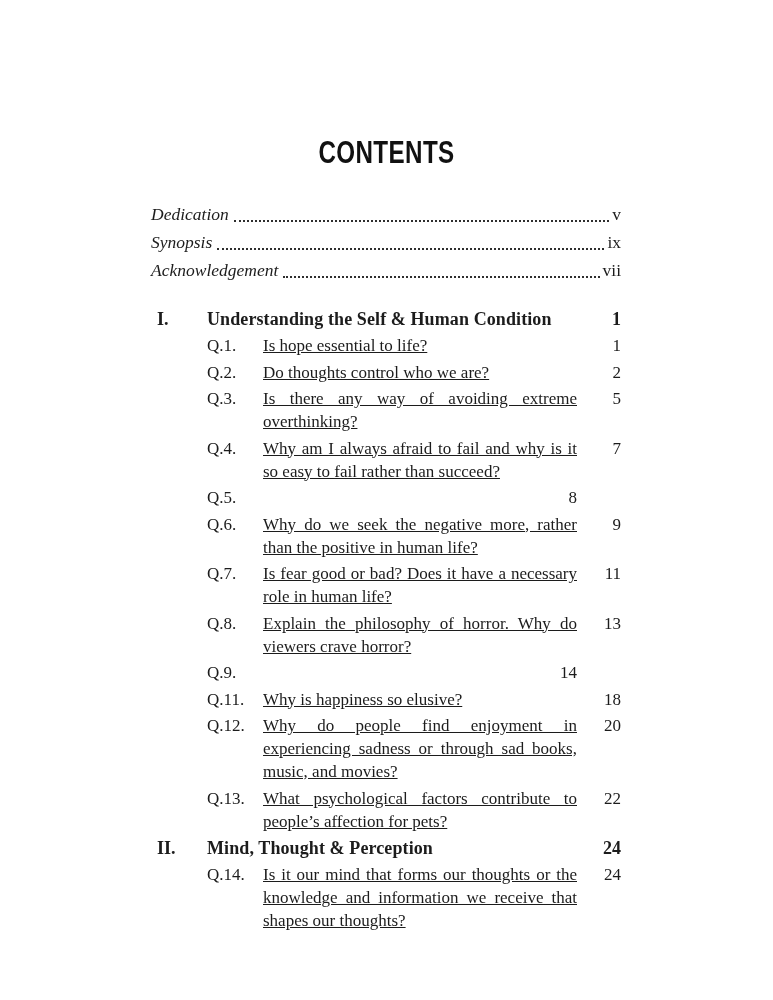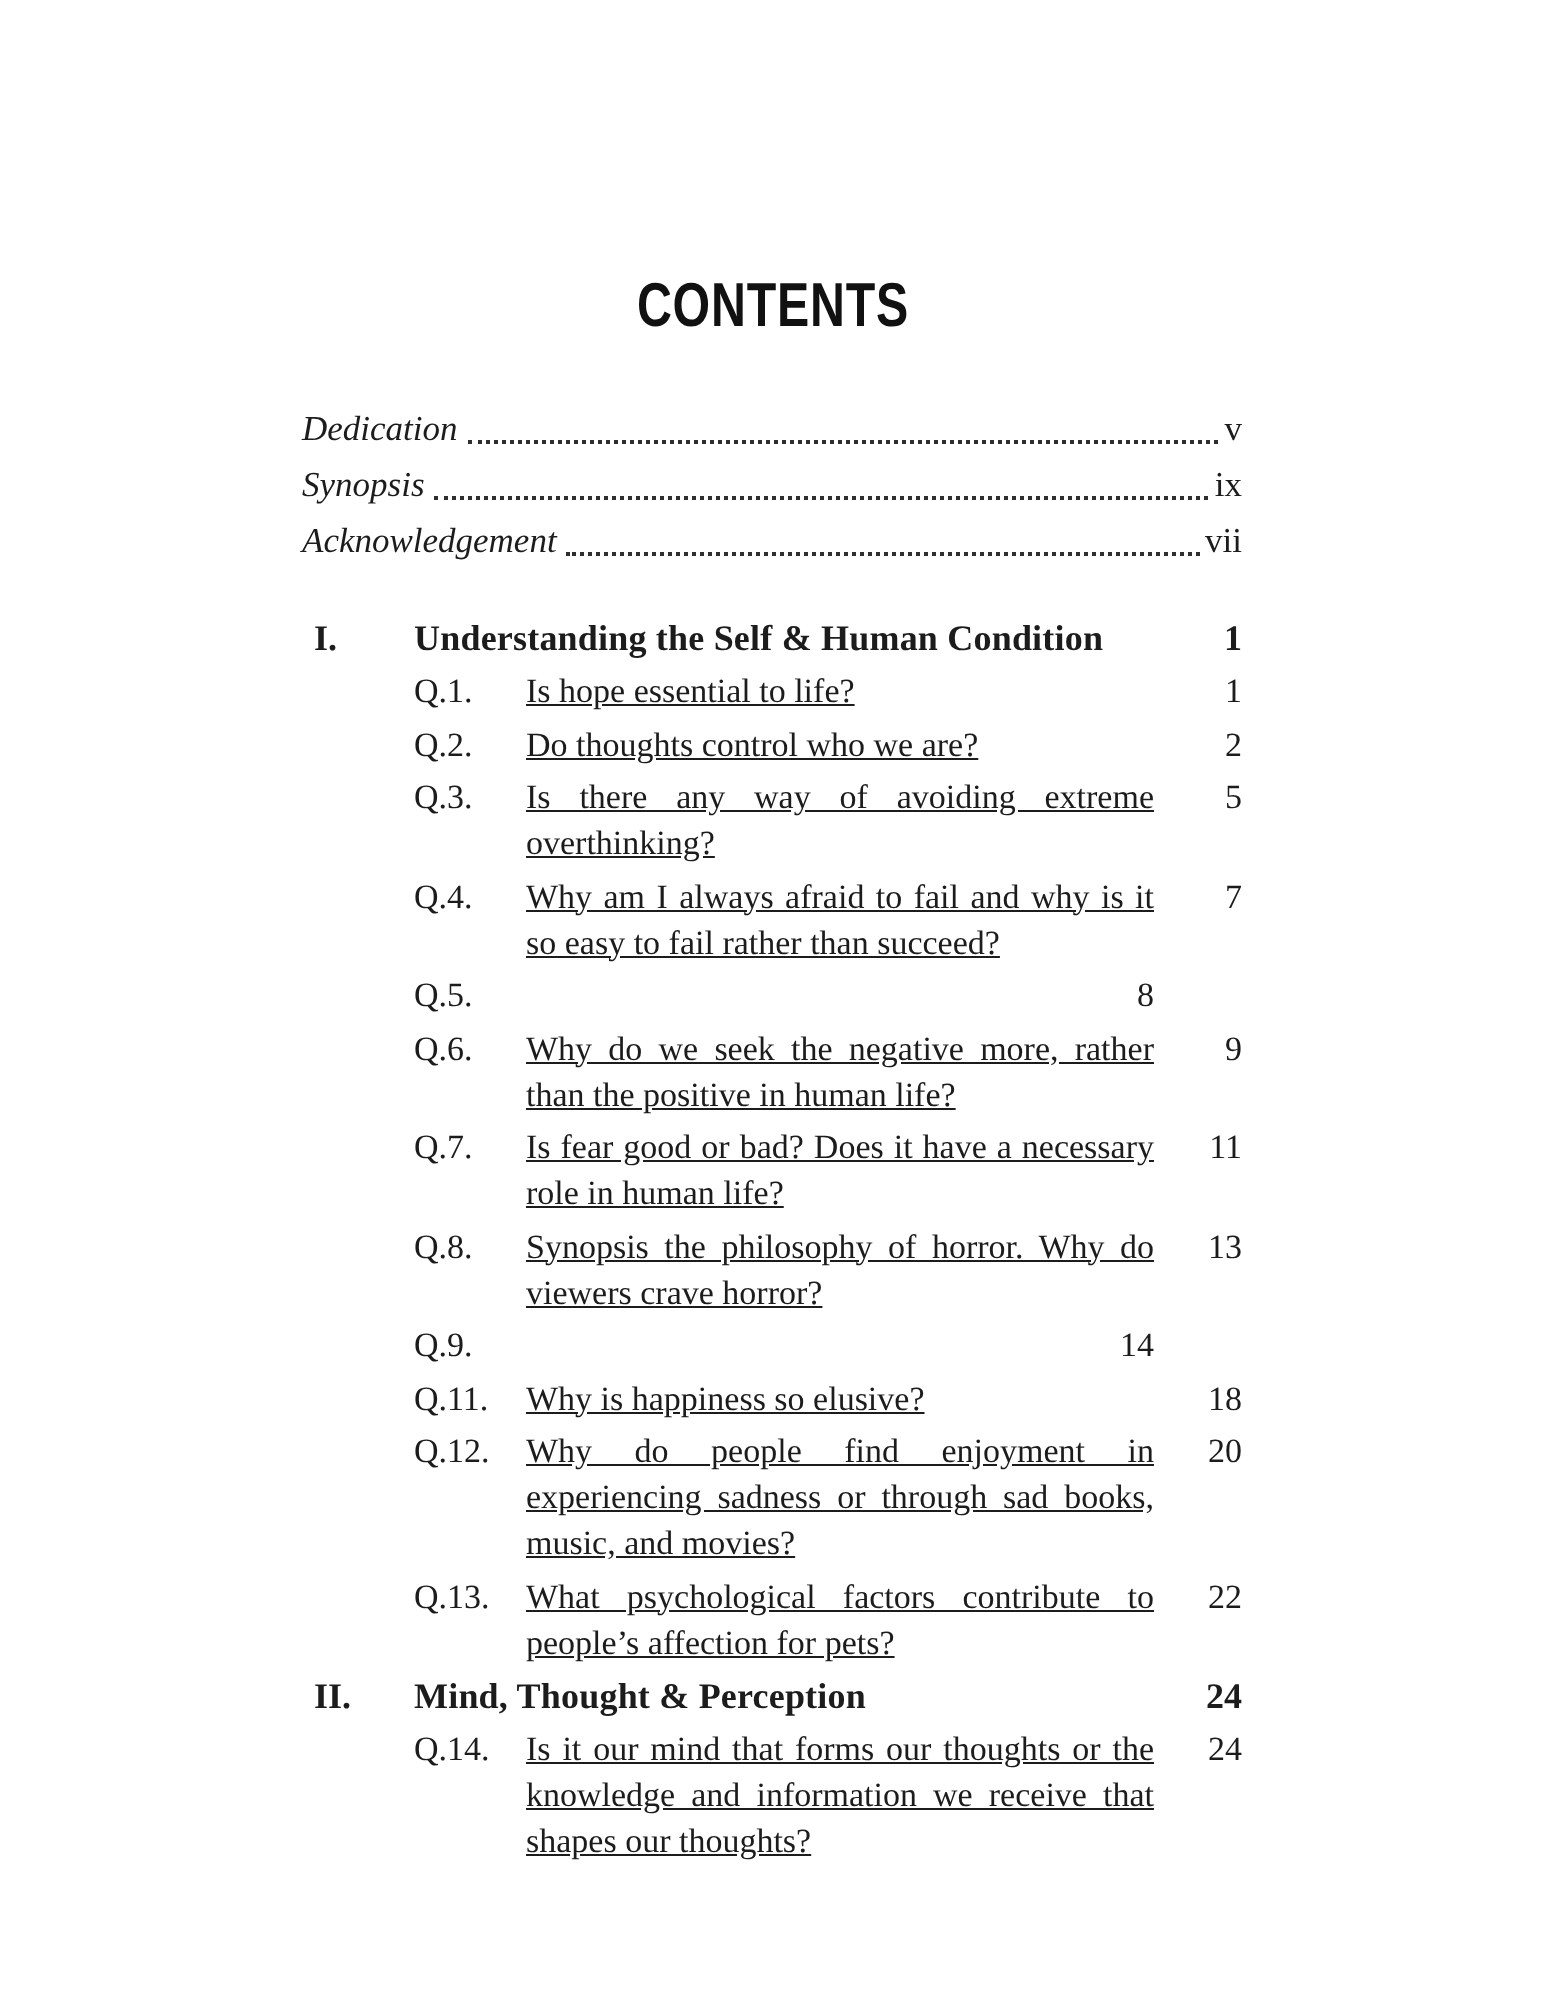--- a/index.html
+++ b/index.html
@@ -144,21 +144,21 @@
         <span class="qtext">Why do we seek the negative more, rather than the positive in human life?</span>
         <span class="qpage">9</span>
       </div>
       <div class="entry">
         <span class="qlabel">Q.7.</span>
         <span class="qtext">Is fear good or bad? Does it have a necessary role in human life?</span>
         <span class="qpage">11</span>
       </div>
       <div class="entry">
         <span class="qlabel">Q.8.</span>
-        <span class="qtext">Synopsis the philosophy of horror. Why do viewers crave horror?</span>
+        <span class="qtext">Explain the philosophy of horror. Why do viewers crave horror?</span>
         <span class="qpage">13</span>
       </div>
       <div class="entry">
         <span class="qlabel">Q.9.</span>
         <span class="qpage">14</span>
       </div>
       <div class="entry">
         <span class="qlabel">Q.11.</span>
         <span class="qtext">Why is happiness so elusive?</span>
         <span class="qpage">18</span>

